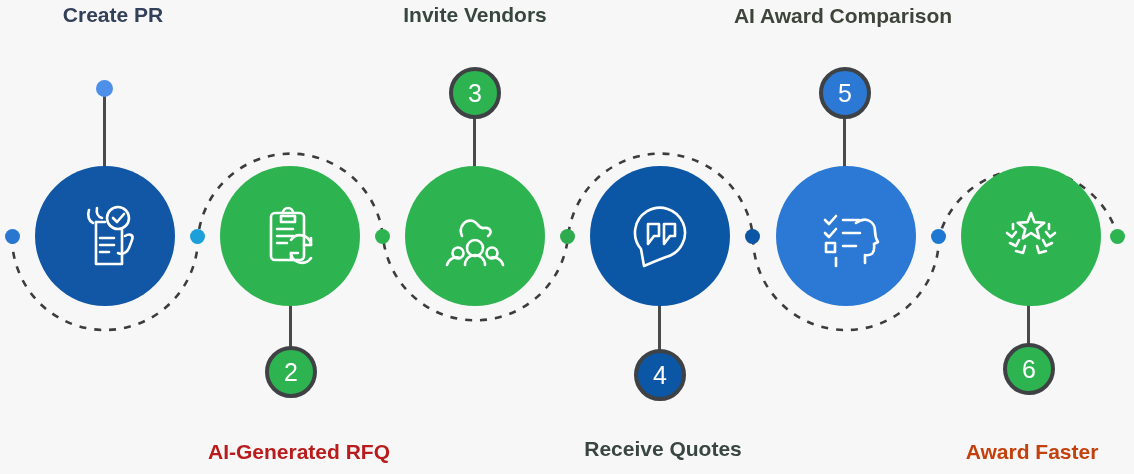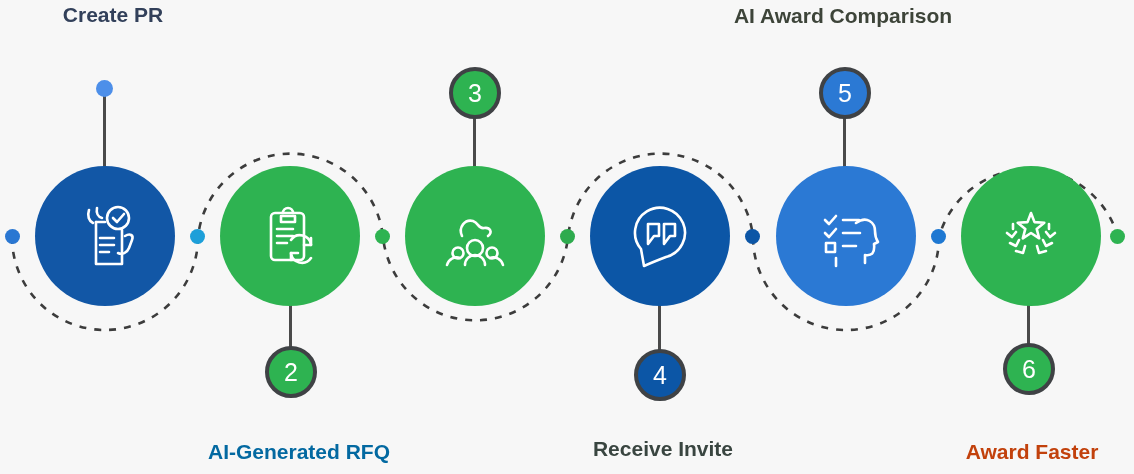--- a/index.html
+++ b/index.html
@@ -162,18 +162,19 @@
     <svg viewBox="0 0 80 80">
       <g class="ic">
         <path d="M40,17 L43.5,26.1 L53.3,26.7 L45.7,32.9 L48.2,42.3 L40,37 L31.8,42.3 L34.3,32.9 L26.7,26.7 L36.5,26.1 Z"></path>
         <path d="M22,28 v5 M16,37 l5,4 l4,-5 M19,47 l6,3 l3,-6 M25,55 l7,2 l2,-7"></path>
         <path d="M58,28 v5 M64,37 l-5,4 l-4,-5 M61,47 l-6,3 l-3,-6 M55,55 l-7,2 l-2,-7"></path>
       </g>
     </svg>
   </div>
 
   <div class="label" id="l1" style="color: rgb(50, 64, 90);">Create PR</div>
-  <div class="label" id="l2" style="color: #0369a1;">AI-Generated RFQ</div>
-  <div class="label" id="l4" style="color: rgb(57, 69, 64);">Receive Invite</div>
+  <div class="label" id="l2" style="color: #b91c1c;">AI-Generated RFQ</div>
+  <div class="label" id="l3" style="color: rgb(55, 71, 63);">Invite Vendors</div>
+  <div class="label" id="l4" style="color: rgb(57, 69, 64);">Receive Quotes</div>
   <div class="label" id="l5" style="color: rgb(61, 68, 57);">AI Award Comparison</div>
   <div class="label" id="l6" style="color: #c2410c;">Award Faster</div>
 
 </div>
 
 </body></html>

